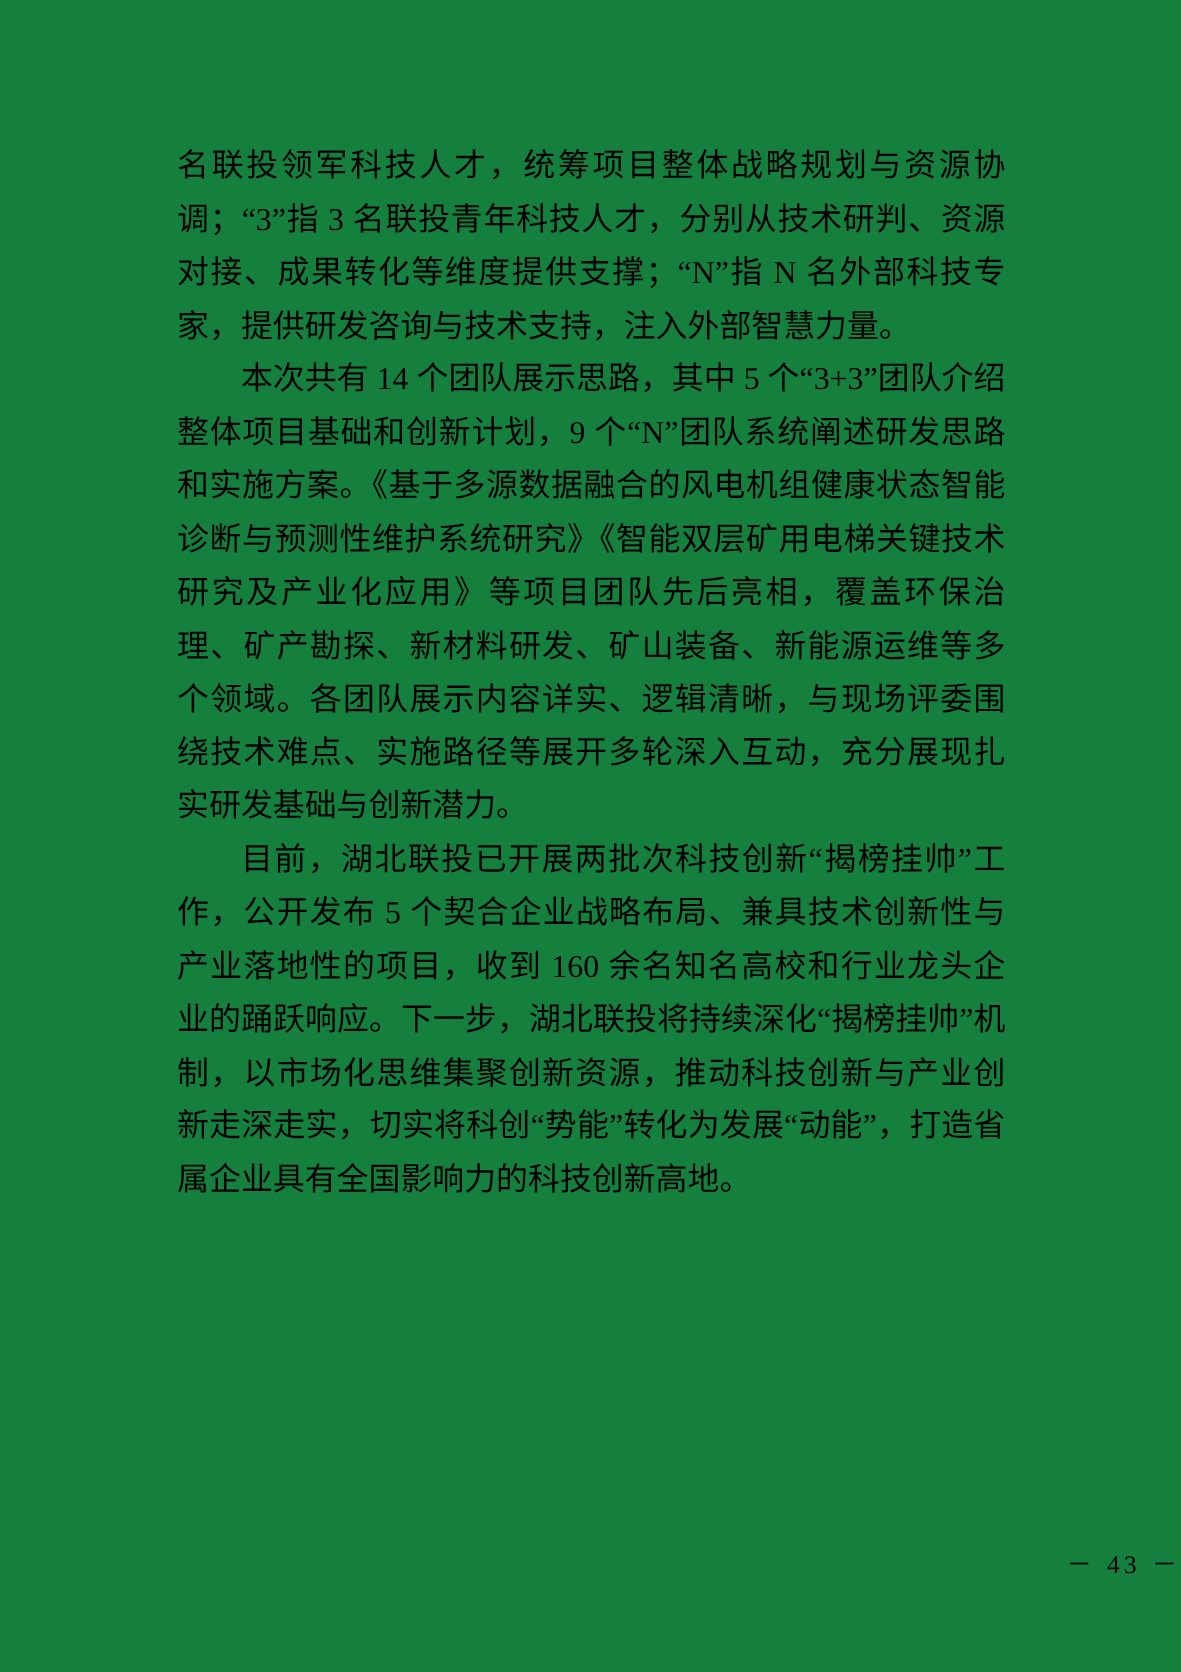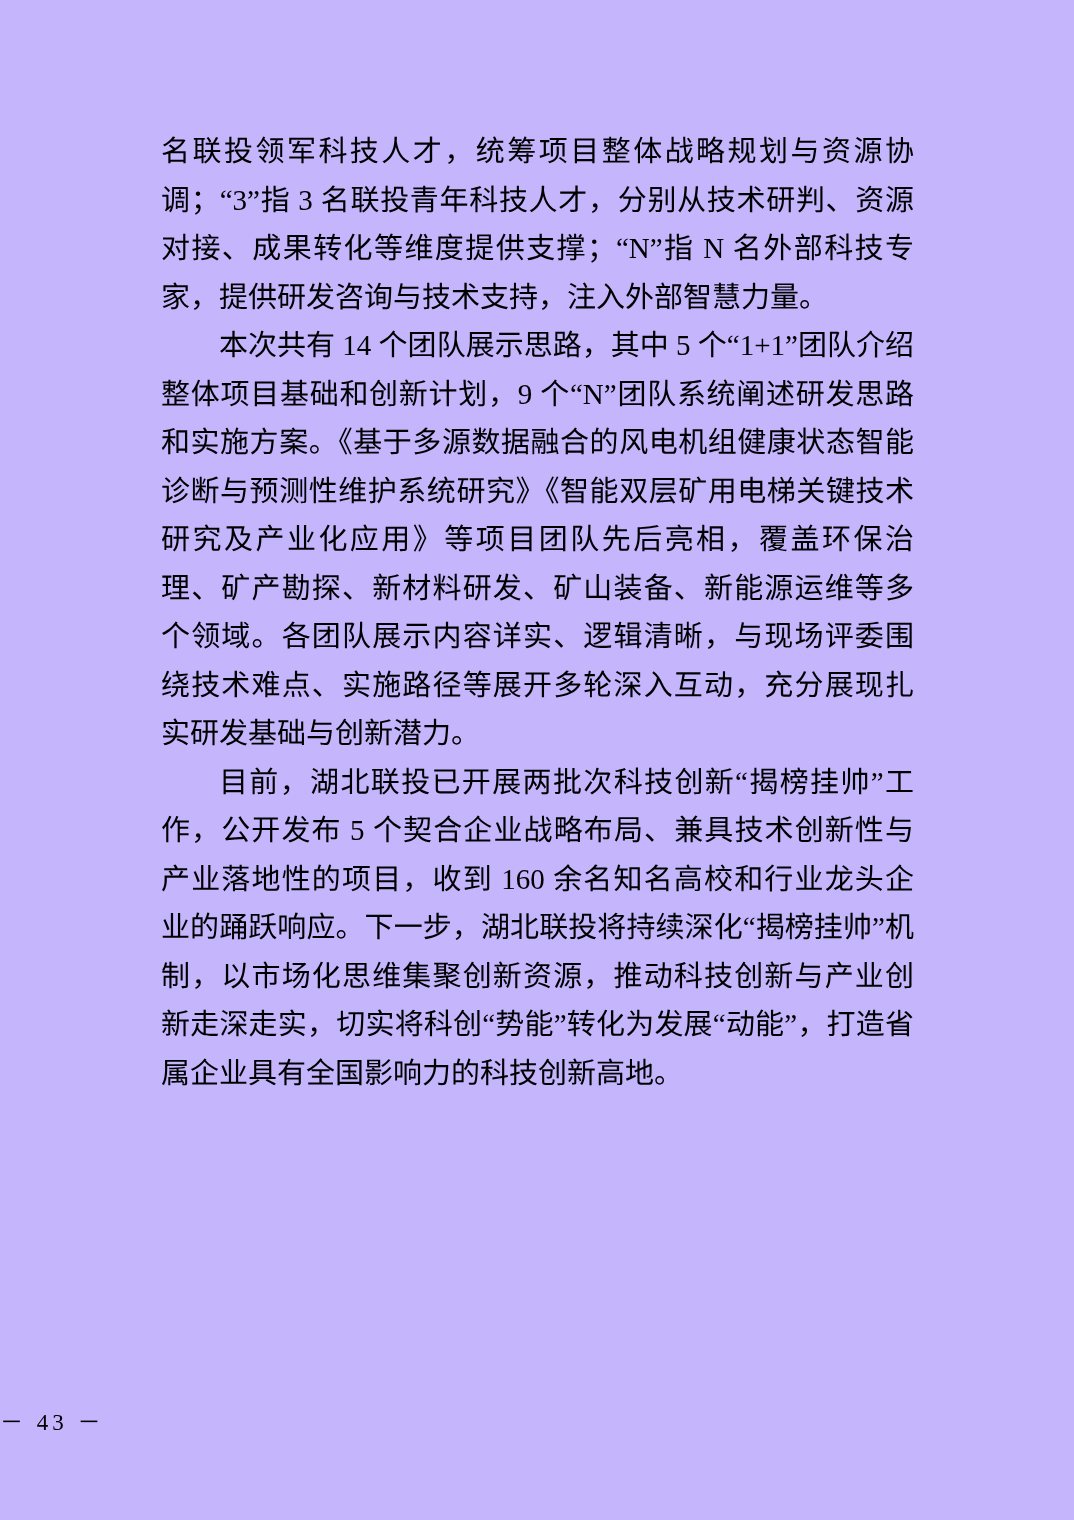--- a/index.html
+++ b/index.html
@@ -4,21 +4,21 @@
 <style>
   html, body {
     margin: 0;
     padding: 0;
     background: #e8e8e8;
   }
   .page {
     position: relative;
     width: 1074px;
     height: 1520px;
-    background: #c4b5fd;
+    background: #15803d;
     overflow: hidden;
     font-family: "Liberation Serif", "DejaVu Serif", serif;
     color: #000000;
   }
   .text-block {
     position: absolute;
     left: 161px;
     top: 127px;
     width: 753px;
   }
@@ -32,30 +32,30 @@
     word-break: break-all;
   }
   .para.indent {
     text-indent: 2em;
   }
   .page-footer {
     position: absolute;
     top: 1408px;
     left: 0;
     width: 100%;
-    text-align: left;
+    text-align: right;
     font-size: 23px;
     line-height: 30px;
     letter-spacing: 4px;
     color: #000000;
   }
 </style>
 </head>
 <body>
 
 <div class="page">
   <div class="text-block">
     <p class="para">名联投领军科技人才，统筹项目整体战略规划与资源协调；“3”指 3 名联投青年科技人才，分别从技术研判、资源对接、成果转化等维度提供支撑；“N”指 N 名外部科技专家，提供研发咨询与技术支持，注入外部智慧力量。</p>
-    <p class="para indent">本次共有 14 个团队展示思路，其中 5 个“1+1”团队介绍整体项目基础和创新计划，9 个“N”团队系统阐述研发思路和实施方案。《基于多源数据融合的风电机组健康状态智能诊断与预测性维护系统研究》《智能双层矿用电梯关键技术研究及产业化应用》等项目团队先后亮相，覆盖环保治理、矿产勘探、新材料研发、矿山装备、新能源运维等多个领域。各团队展示内容详实、逻辑清晰，与现场评委围绕技术难点、实施路径等展开多轮深入互动，充分展现扎实研发基础与创新潜力。</p>
+    <p class="para indent">本次共有 14 个团队展示思路，其中 5 个“3+3”团队介绍整体项目基础和创新计划，9 个“N”团队系统阐述研发思路和实施方案。《基于多源数据融合的风电机组健康状态智能诊断与预测性维护系统研究》《智能双层矿用电梯关键技术研究及产业化应用》等项目团队先后亮相，覆盖环保治理、矿产勘探、新材料研发、矿山装备、新能源运维等多个领域。各团队展示内容详实、逻辑清晰，与现场评委围绕技术难点、实施路径等展开多轮深入互动，充分展现扎实研发基础与创新潜力。</p>
     <p class="para indent">目前，湖北联投已开展两批次科技创新“揭榜挂帅”工作，公开发布 5 个契合企业战略布局、兼具技术创新性与产业落地性的项目，收到 160 余名知名高校和行业龙头企业的踊跃响应。下一步，湖北联投将持续深化“揭榜挂帅”机制，以市场化思维集聚创新资源，推动科技创新与产业创新走深走实，切实将科创“势能”转化为发展“动能”，打造省属企业具有全国影响力的科技创新高地。</p>
   </div>
   <div class="page-footer">－ 43 －</div>
 </div>
 
 </body></html>

